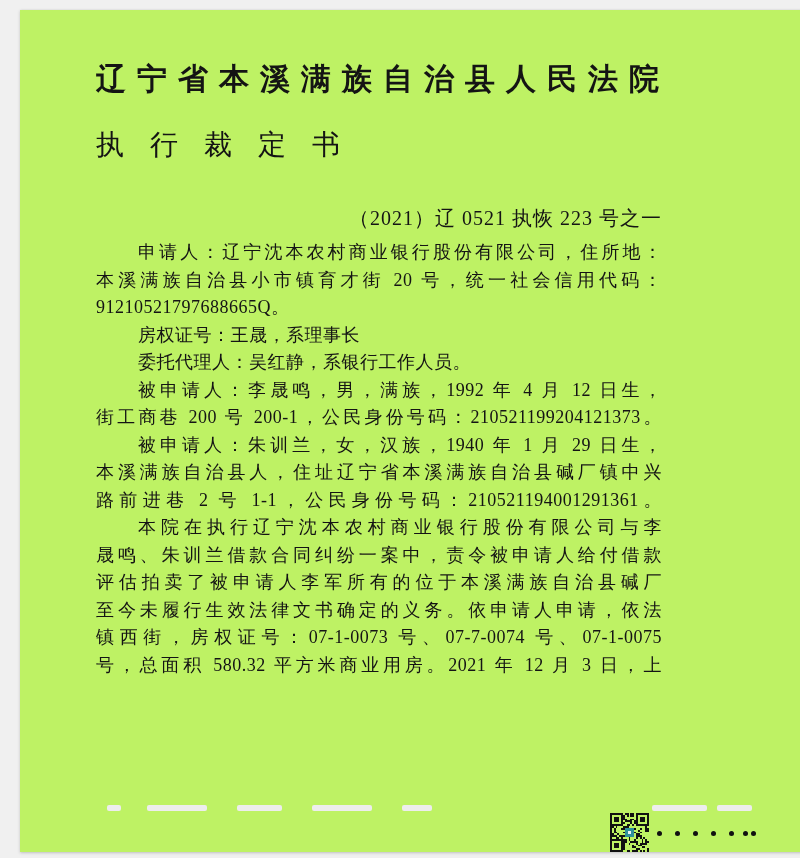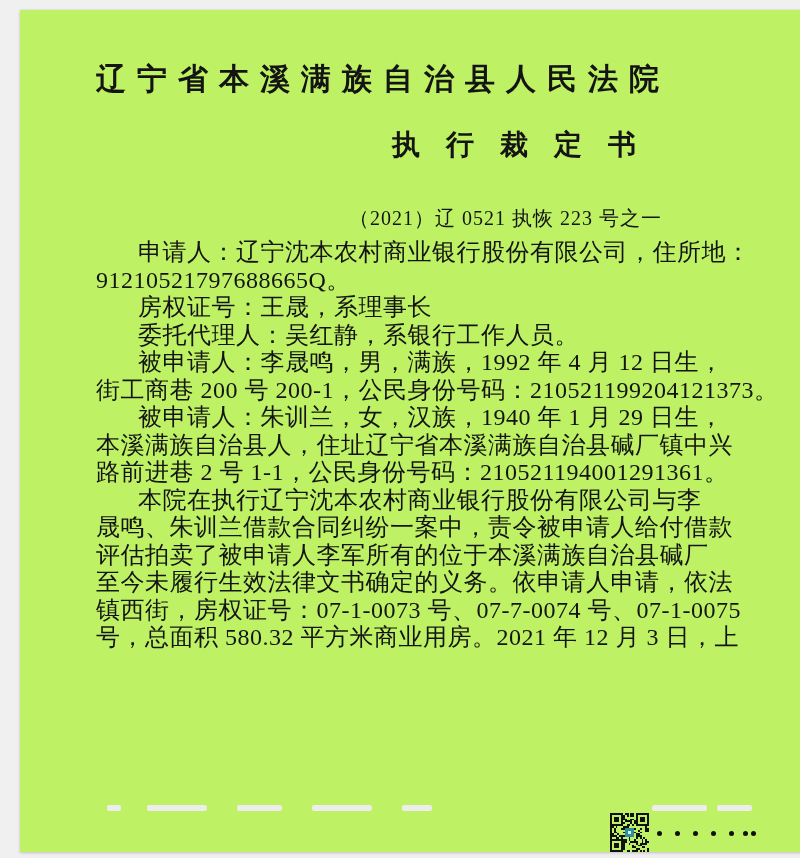--- a/index.html
+++ b/index.html
@@ -35,37 +35,37 @@
     font-size: 30px;
     font-weight: 700;
     letter-spacing: 11px;
     text-align: center;
     white-space: nowrap;
     line-height: 34px;
   }
   .doc-title {
     margin: 33px 0 0 0;
     font-size: 28px;
-    font-weight: 700;
+    font-weight: 400;
     letter-spacing: 26px;
-    text-align: right;
+    text-align: left;
     line-height: 32px;
   }
   .case-number {
     margin-top: 45px;
     font-size: 20px;
     line-height: 24px;
     text-align: right;
     letter-spacing: 1px;
   }
   .body-text {
     margin-top: 9px;
   }
   .line {
-    font-size: 24px;
+    font-size: 18px;
     line-height: 27.5px;
     text-align: justify;
     text-align-last: justify;
     letter-spacing: 0.5px;
     white-space: nowrap;
   }
   .line.short {
     text-align: left;
     text-align-last: left;
   }
@@ -110,20 +110,21 @@
 <div class="backdrop">
   <div class="page">
 
     <div class="content">
       <h1 class="court-title">辽宁省本溪满族自治县人民法院</h1>
       <h2 class="doc-title">执行裁定书</h2>
       <div class="case-number">（2021）辽 0521 执恢 223 号之一</div>
 
       <div class="body-text">
         <div class="line indent">申请人：辽宁沈本农村商业银行股份有限公司，住所地：</div>
+        <div class="line">本溪满族自治县小市镇育才街 20 号，统一社会信用代码：</div>
         <div class="line short">91210521797688665Q。</div>
         <div class="line indent short">房权证号：王晟，系理事长</div>
         <div class="line indent short">委托代理人：吴红静，系银行工作人员。</div>
         <div class="line indent">被申请人：李晟鸣，男，满族，1992 年 4 月 12 日生，</div>
         <div class="line">街工商巷 200 号 200-1，公民身份号码：210521199204121373。</div>
         <div class="line indent">被申请人：朱训兰，女，汉族，1940 年 1 月 29 日生，</div>
         <div class="line">本溪满族自治县人，住址辽宁省本溪满族自治县碱厂镇中兴</div>
         <div class="line">路前进巷 2 号 1-1，公民身份号码：210521194001291361。</div>
         <div class="line indent">本院在执行辽宁沈本农村商业银行股份有限公司与李</div>
         <div class="line">晟鸣、朱训兰借款合同纠纷一案中，责令被申请人给付借款</div>

